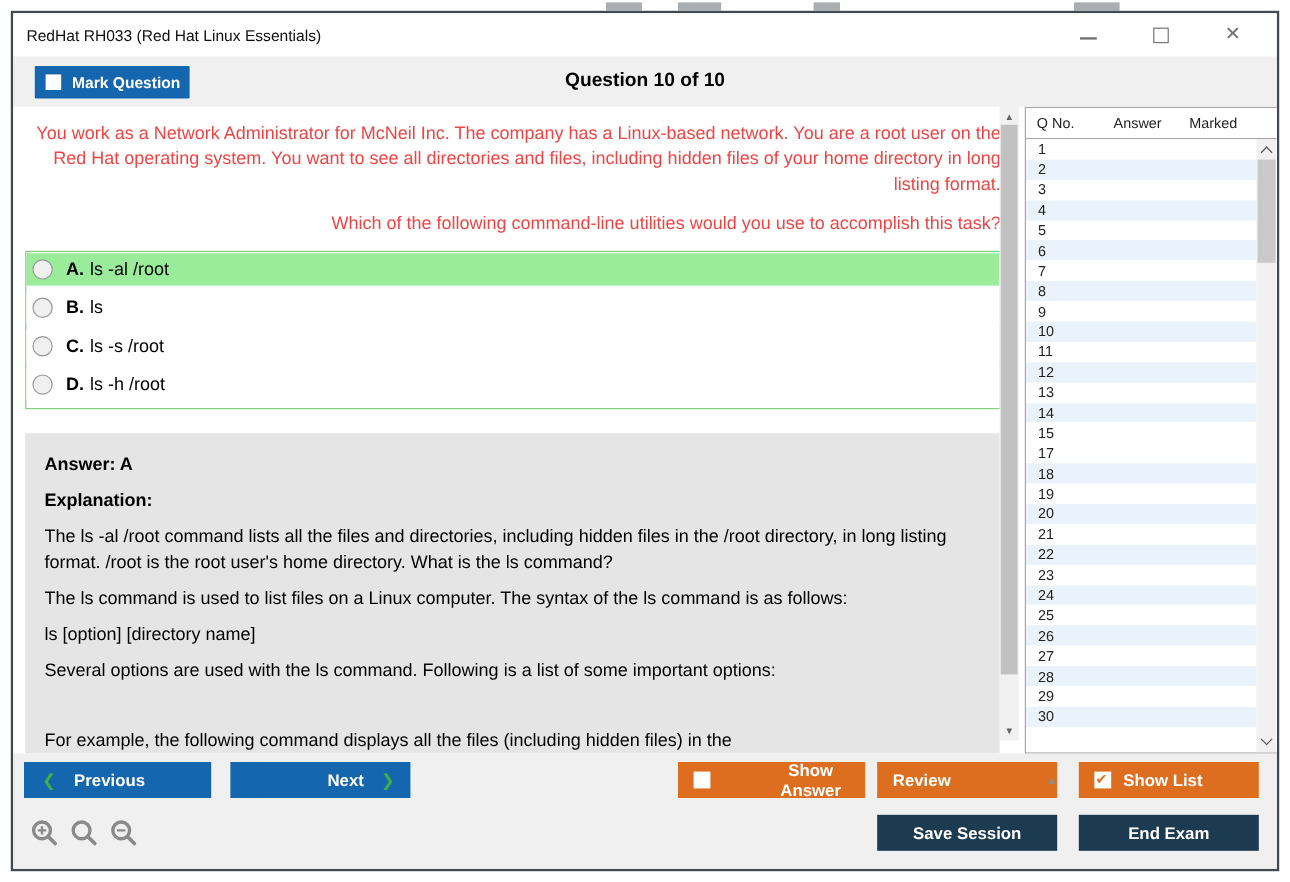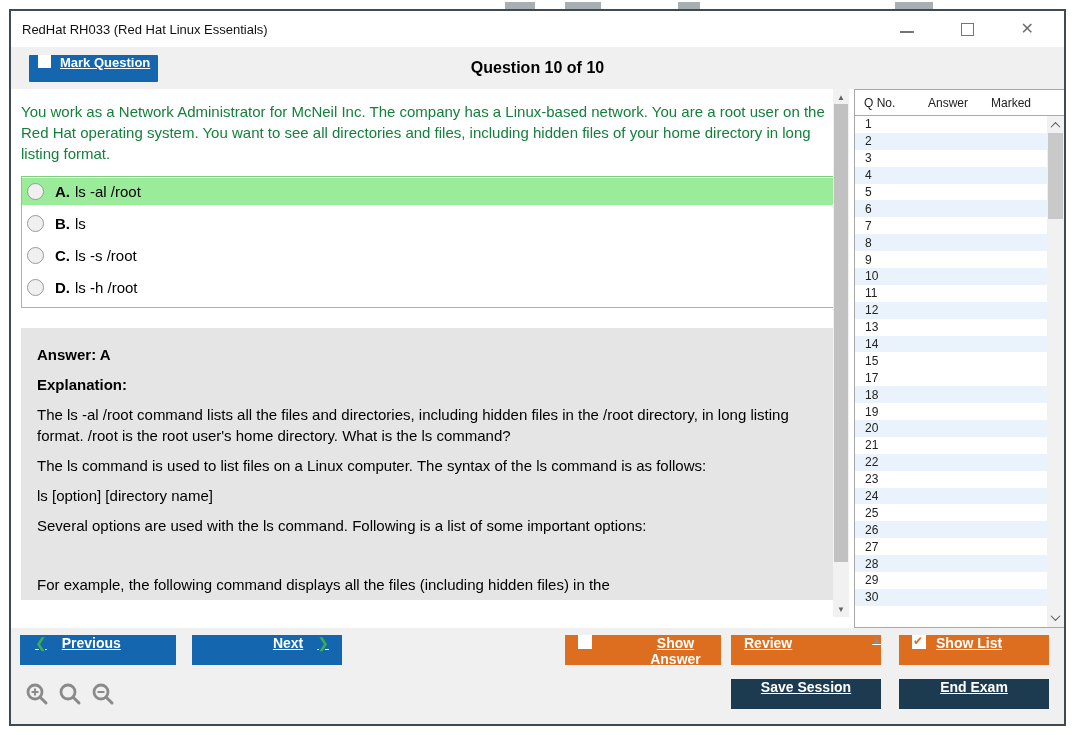--- a/index.html
+++ b/index.html
@@ -16,32 +16,32 @@
   .titlebar { height:36px; background:#fff; display:flex; align-items:center; }
   .title-text { font-size:13px; color:#111; padding-left:11px; }
   .win-controls { margin-left:auto; display:flex; align-items:center; gap:47px; padding-right:30px; }
   .wc { color:#6e6e6e; cursor:default; display:inline-flex; align-items:center; justify-content:center; }
   .wc-min { width:14px; border-top:2px solid #757575; height:0; margin-top:6px; }
   .wc-max { width:13px; height:13px; border:1.6px solid #757575; }
   .wc-close { font-size:16px; line-height:16px; color:#6e6e6e; }
 
   
   .headerstrip { position:relative; height:42px; background:#f0f0f0; display:flex; align-items:center; }
-  .btn { border:none; display:flex; color:#fff; font-weight:bold;
-    font-family:inherit; cursor:pointer;text-decoration:underline; }
+  .btn { border:none; display:flex; align-items:center; color:#fff; font-weight:bold;
+    font-family:inherit; cursor:pointer; }
   .mark-btn { margin-left:18px; width:129px; height:27px; background:#1466ae; font-size:13px;
     padding-left:9px; border-radius:1px; }
   .cbox { width:13px; height:13px; background:#fff; display:inline-block; margin-right:9px; flex:none; }
   .q-counter { position:absolute; left:0; right:0; text-align:center; font-size:16px;
     font-weight:bold; color:#000; }
 
   
   .content { display:flex; height:539px; background:#fff; }
   .qpanel { width:822px; padding:12px 0 0 10px; overflow:hidden; }
-  .qtext { font-size:15px; line-height:21px; color:#15803d; width:813px; margin-bottom:12px; }
+  .qtext { font-size:15px; line-height:21px; color:#ef4444; width:813px; margin-bottom:12px;text-align:right; }
 
   .options { width:813px; border:1px solid #7fcf7f; margin-top:4px; padding:1px 0; }
   .opt { display:flex; align-items:center; height:27px; margin:2px 0 5px 0; background:#fff; padding-left:5px; }
   .opt.sel { background:#9aec9a; margin-top:0; }
   .radio { width:17px; height:17px; border-radius:50%; background:#f0f0f0;
     border:1.5px solid #999; flex:none; }
   .opt-letter { font-size:15px; font-weight:bold; margin-left:11px; }
   .opt-text { font-size:15px; margin-left:5px; }
 
   .explain { width:813px; height:272px; margin-top:20px; background:#e5e5e5;
@@ -127,20 +127,21 @@
         <span class="cbox"></span>
         <span>Mark Question</span>
       </button>
       <div class="q-counter">Question 10 of 10</div>
     </div>
 
     <div class="content">
 
       <div class="qpanel">
         <p class="qtext">You work as a Network Administrator for McNeil Inc. The company has a Linux-based network. You are a root user on the Red Hat operating system. You want to see all directories and files, including hidden files of your home directory in long listing format.</p>
+        <p class="qtext">Which of the following command-line utilities would you use to accomplish this task?</p>
 
         <div class="options">
           <div class="opt sel">
             <span class="radio"></span>
             <span class="opt-letter">A.</span>
             <span class="opt-text">ls -al /root</span>
           </div>
           <div class="opt">
             <span class="radio"></span>
             <span class="opt-letter">B.</span>

